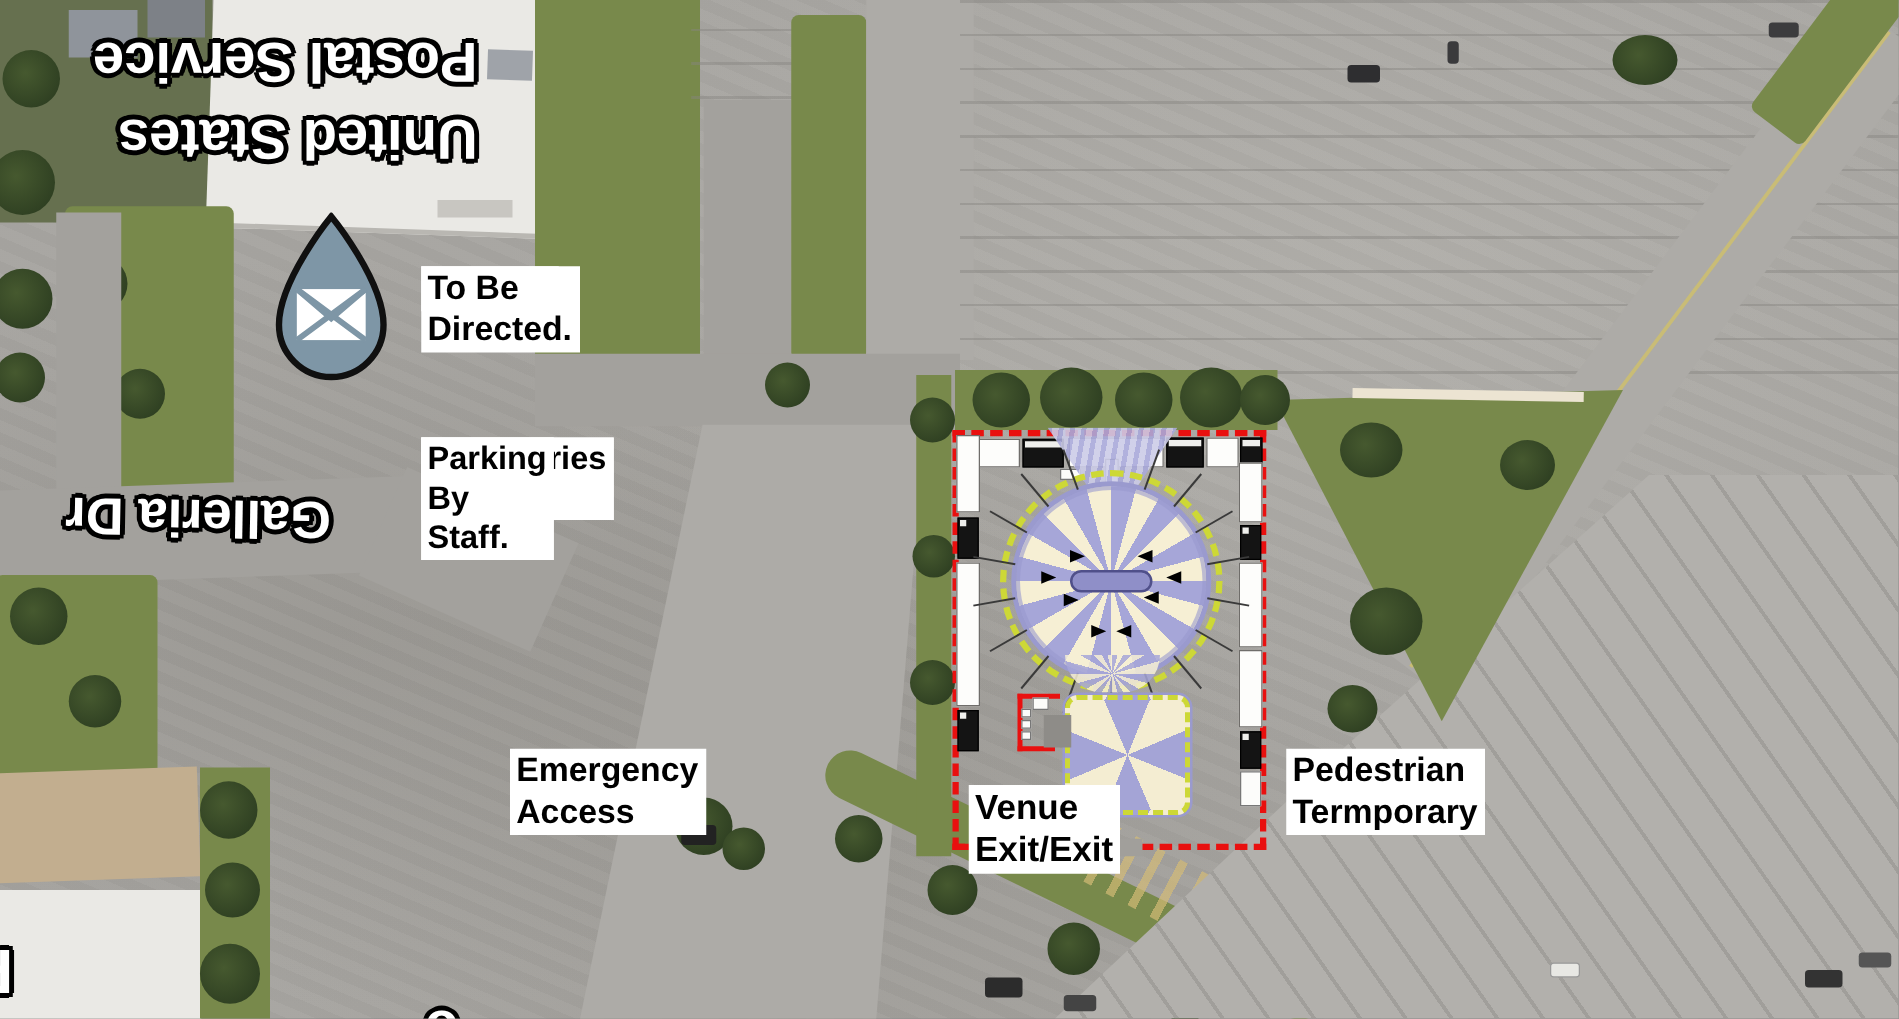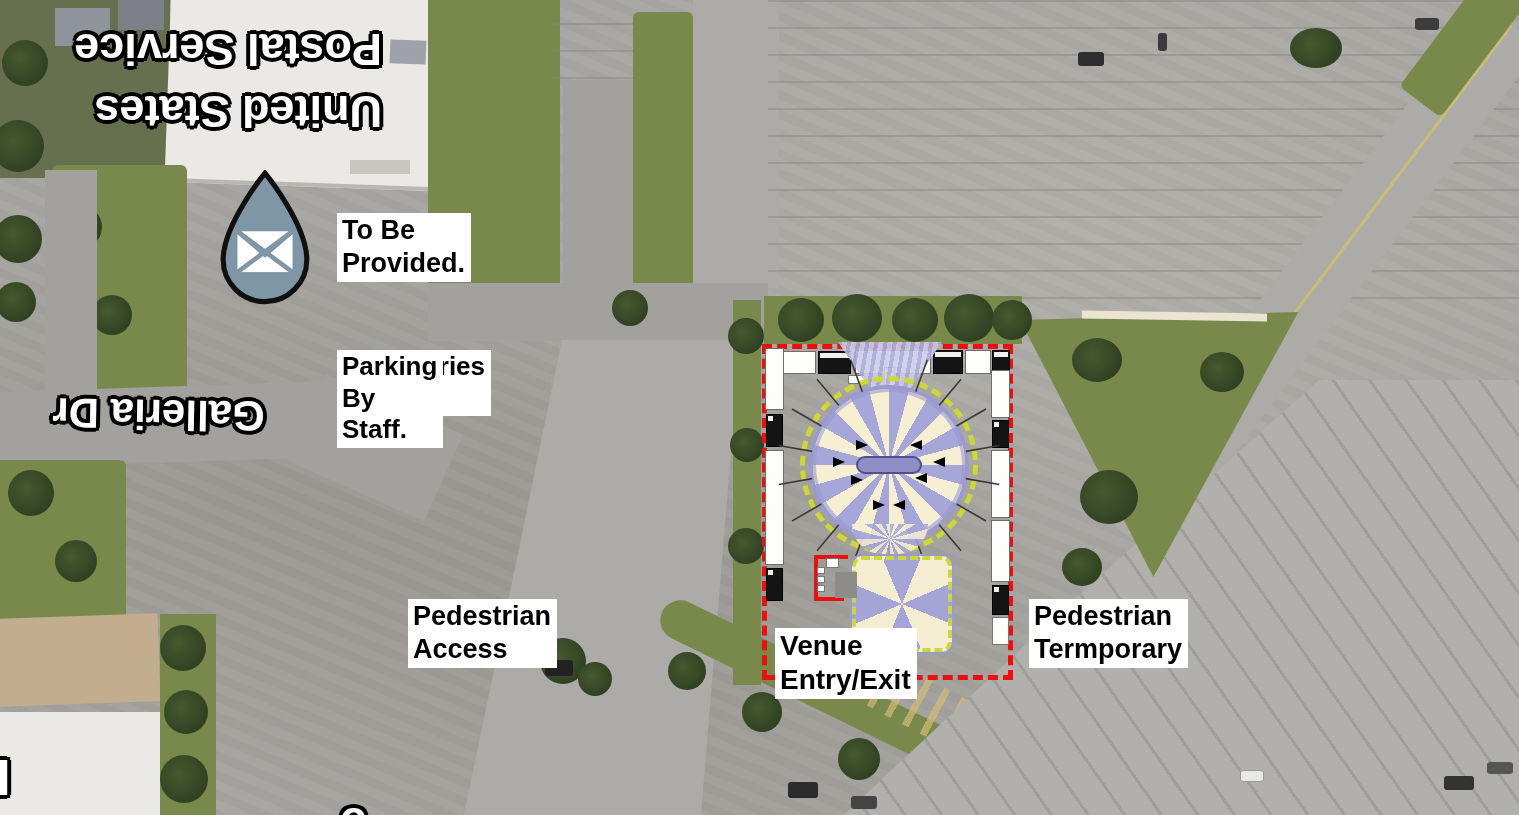--- a/index.html
+++ b/index.html
@@ -225,30 +225,30 @@
     <path d="M50 3 C50 3 9 53 9 88 A41 41 0 0 0 91 88 C91 53 50 3 50 3 Z" fill="#7E96A6" stroke="#101010" stroke-width="5"></path>
     <g>
       <rect x="23" y="60" width="54" height="40" fill="#fff"></rect>
       <path d="M23 60 L77 100 M77 60 L23 100" stroke="#7E96A6" stroke-width="4.5" fill="none"></path>
       <path d="M23 60 L50 83 L77 60" stroke="#7E96A6" stroke-width="4.5" fill="none"></path>
     </g>
   </svg>
 
   <div class="anno" style="left:337px;top:213px;font-size:27px;">
     <span class="ln">Parking</span>
-    <span class="ln">To Be Provided.</span>
+    <span class="ln">To Be Directed.</span>
   </div>
   <div class="anno" style="left:337px;top:350px;font-size:26px;">
     <span class="ln">Termporary Lines</span>
     <span class="ln">Boundaries &amp;</span>
     <span class="ln">Stalls For Parking</span>
     <span class="ln">Parking By Staff.</span>
   </div>
   <div class="anno" style="left:408px;top:599px;font-size:27px;">
-    <span>Pedestrian Access</span>
+    <span>Emergency Access</span>
   </div>
   <div class="anno" style="left:775px;top:628px;font-size:28px;">
-    <span>Venue Entry/Exit</span>
+    <span>Venue Exit/Exit</span>
   </div>
   <div class="anno" style="left:1029px;top:599px;font-size:27px;">
     <span>Pedestrian Termporary</span>
   </div>
 </div>
 
 </body></html>

